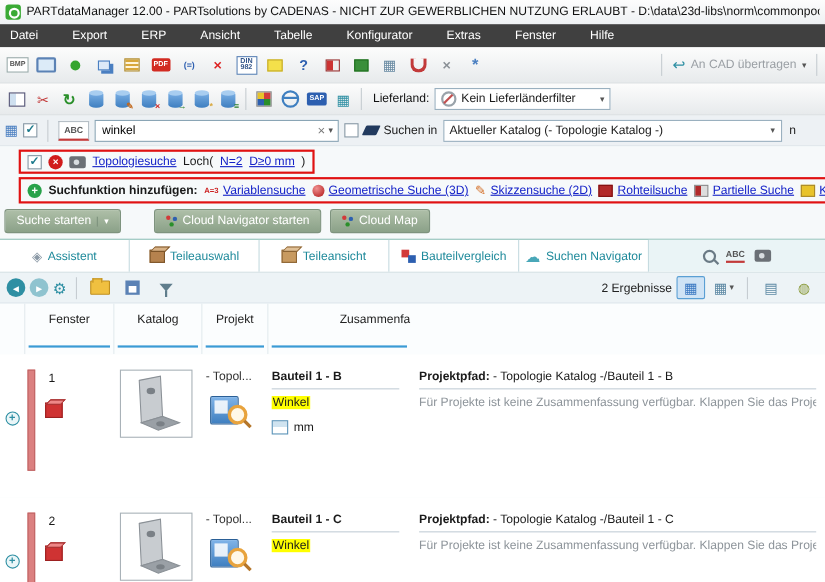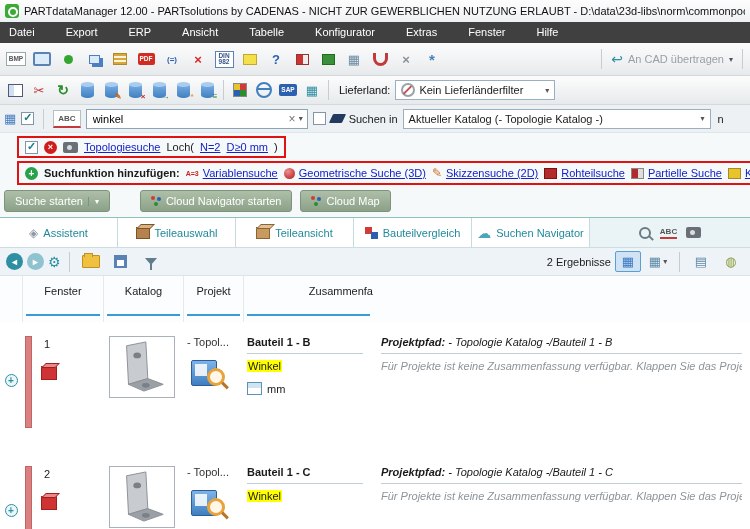--- a/index.html
+++ b/index.html
@@ -177,21 +177,21 @@
   .cat-book{position:absolute;left:0;top:2px;width:24px;height:24px;background:linear-gradient(#7fb3e8,#3f7fc0);border:1px solid #2a5f96;border-radius:2px;}
   .cat-book::before{content:"";position:absolute;left:3px;top:3px;width:12px;height:12px;background:#fff;opacity:.85;}
   .cat-mag{position:absolute;right:0;bottom:2px;width:12px;height:12px;border:3px solid #e8a33d;border-radius:50%;background:#fff8e8;box-sizing:content-box;}
   .cat-mag::after{content:"";position:absolute;width:8px;height:3px;background:#b5762a;transform:rotate(45deg);right:-7px;bottom:-4px;}
   .cell-projekt{padding:14px 10px 0 4px;}
   .proj-title{font-weight:bold;}
   .cell-hr{height:1px;background:#c2ced6;margin:5px 0 6px;}
   .keyword{background:#ffff00;padding:0 1px;display:inline-block;}
   .unitrow{margin-top:10px;display:flex;align-items:center;gap:5px;}
   .unit-icon{width:13px;height:11px;border:1px solid #5b93b8;background:linear-gradient(180deg,#cfe3f0 50%,#fff 50%);}
-  .cell-summary{padding:14px 8px 0 8px;overflow:hidden;font-style:italic;}
+  .cell-summary{padding:14px 8px 0 8px;overflow:hidden;}
   .pfad-label{font-weight:bold;}
   .sum-text{color:#8d949a;white-space:nowrap;overflow:hidden;}
   .sum-line1{white-space:nowrap;overflow:hidden;}
 </style>
 </head>
 <body>
 
 <div class="app">
 
   <div class="titlebar">

